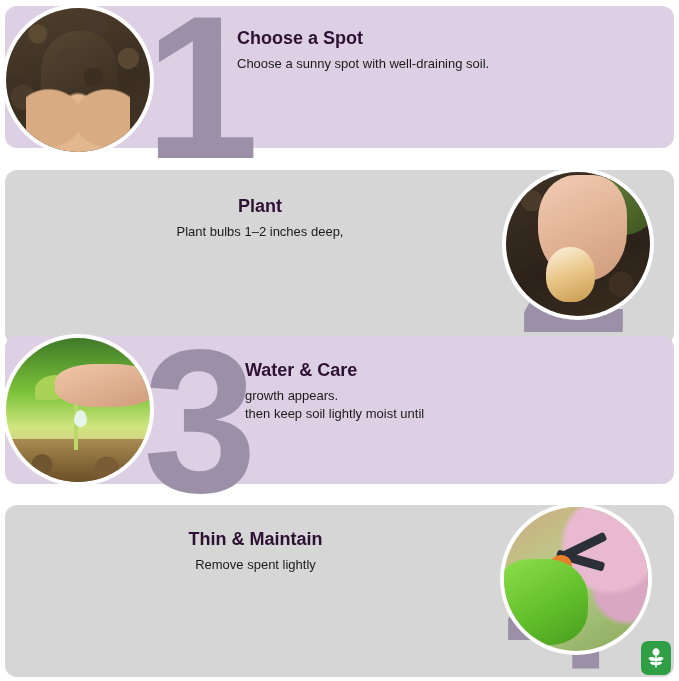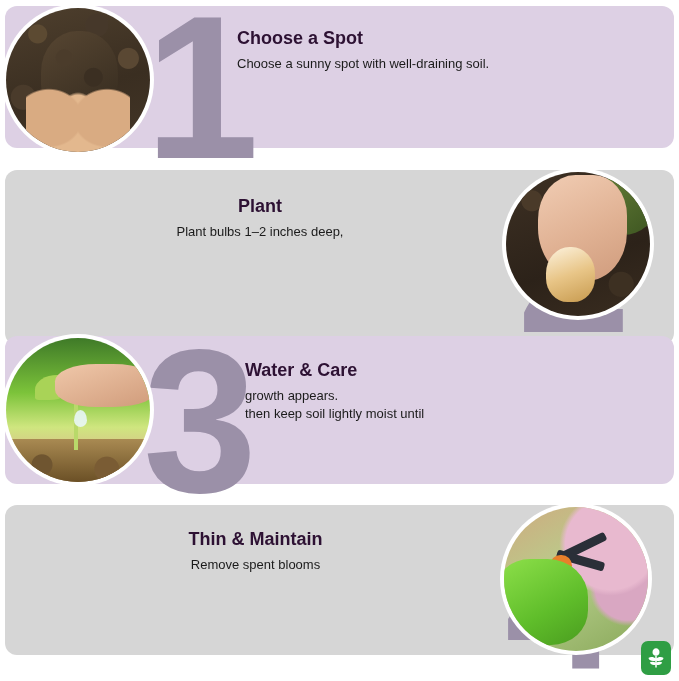--- a/index.html
+++ b/index.html
@@ -72,21 +72,21 @@
     font-size: 13px;
     color: #1b1b1b;
     line-height: 1.45;
   }
   .step-desc span { display: block; white-space: nowrap; }
 
   
   #card1 { left: 5px;  top: 6px;   width: 669px; height: 142px; }
   #card2 { left: 5px;  top: 170px; width: 669px; height: 175px; }
   #card3 { left: 5px;  top: 336px; width: 669px; height: 148px; }
-  #card4 { left: 5px;  top: 505px; width: 669px; height: 150px; text-decoration: underline; }
+  #card4 { left: 5px;  top: 505px; width: 669px; height: 172px; text-decoration: underline; }
 
   #num1 { left: 140px; top: -22px; }
   #num2 { left: 512px; top: -12px; }
   #num3 { left: 138px; top: -18px; }
   #num4 { left: 500px; top: -10px; }
 
   #photo1 { left: -3px; top: -2px;  width: 152px; height: 152px; }
   #photo2 { left: 497px; top: -2px; width: 152px; height: 152px; }
   #photo3 { left: -3px; top: -2px;  width: 152px; height: 152px; }
   #photo4 { left: 495px; top: -2px; width: 152px; height: 152px; }
@@ -317,21 +317,21 @@
           <div class="blade2"></div>
           <div class="pivot"></div>
           <div class="glove"></div>
         </div>
       </div>
     </div>
 
     <div class="txt" id="txt4">
       <div class="step-title">Thin &amp; Maintain</div>
       <div class="step-desc">
-        <span>Remove spent blooms</span>
+        <span>Remove spent lightly</span>
       </div>
     </div>
   </div>
 
   <div class="logo">
     <svg width="20" height="24" viewBox="0 0 20 24">
       <path d="M10 2.3c-2.0 0-3.5 1.7-3.5 3.9 0 2.0 1.4 3.6 3.5 3.6s3.5-1.6 3.5-3.6c0-2.2-1.5-3.9-3.5-3.9z" fill="#ffffff"></path>
       <path d="M10 9.8v11.6" stroke="#ffffff" stroke-width="1.5" fill="none"></path>
       <path d="M10 12.6C7.7 10.6 4.2 10.6 2.4 12.0c1.0 2.6 4.3 4.0 7.6 2.4z" fill="#ffffff"></path>
       <path d="M10 12.6c2.3-2.0 5.8-2.0 7.6-0.6-1.0 2.6-4.3 4.0-7.6 2.4z" fill="#ffffff"></path>

